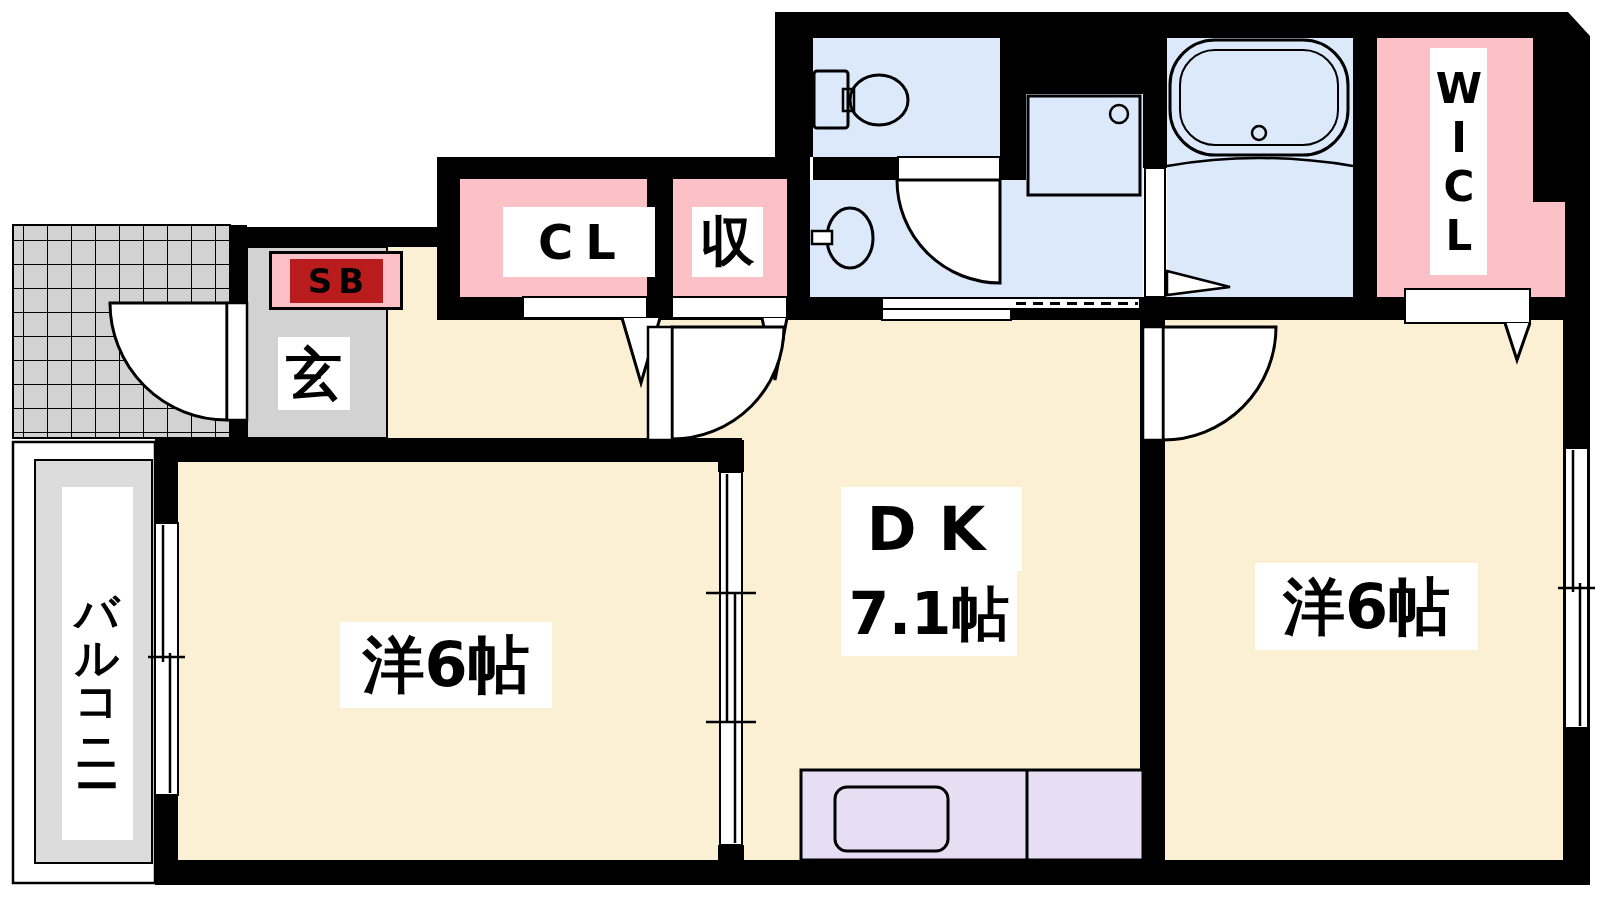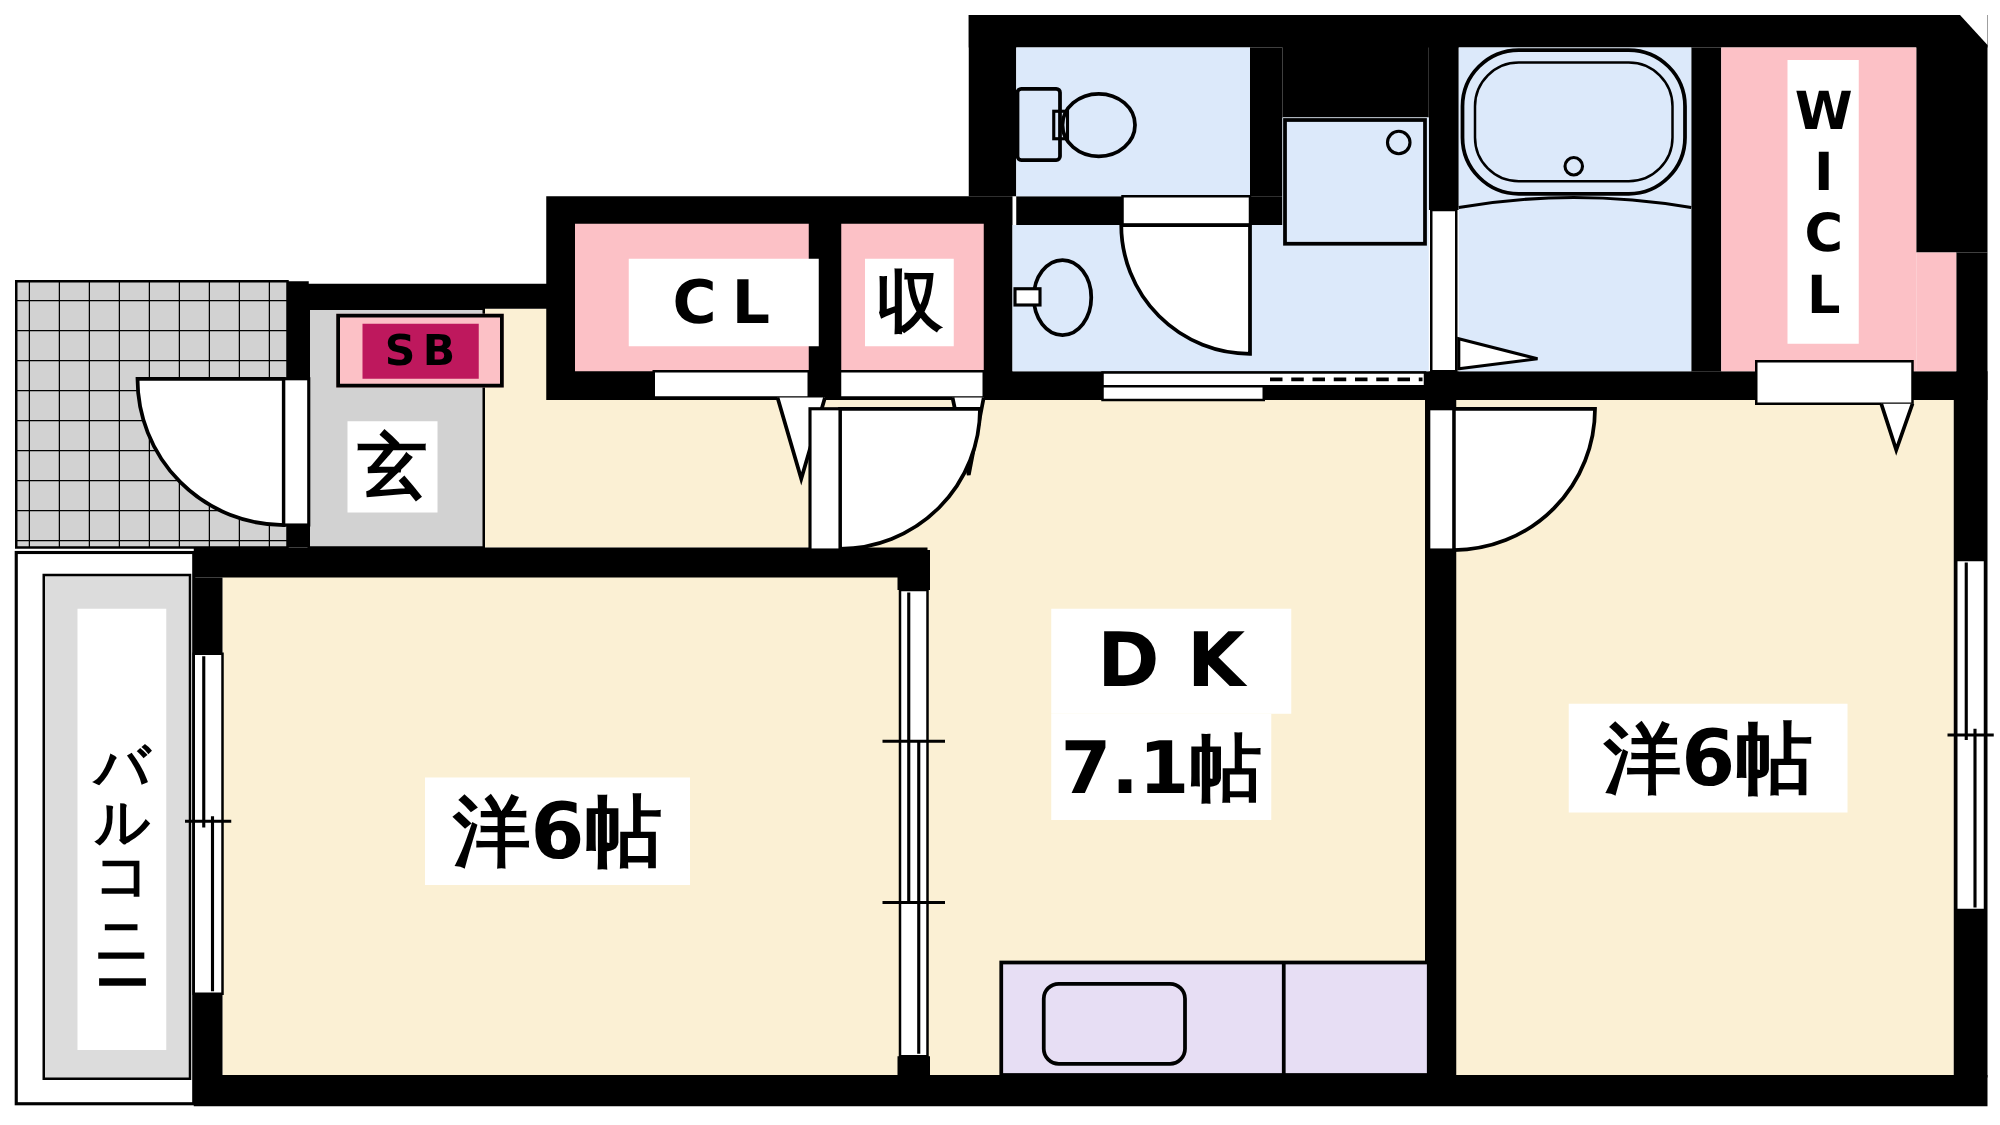--- a/index.html
+++ b/index.html
@@ -4,21 +4,21 @@
 <style>
   html,body{margin:0;padding:0;background:#fff;}
   .canvas{position:relative;width:1600px;height:900px;background:#ffffff;overflow:hidden;
           font-family:"DejaVu Sans",sans-serif;}
   .canvas svg{position:absolute;left:0;top:0;}
   .lbl{position:absolute;background:#ffffff;color:#000;font-weight:bold;line-height:1;
        display:flex;align-items:center;justify-content:center;white-space:nowrap;}
   .vert{writing-mode:vertical-rl;text-orientation:upright;}
   .pinkbox{position:absolute;display:flex;align-items:center;justify-content:center;
            background:#fcc1c6;border:3px solid #000;box-sizing:border-box;}
-  .pinkbox .inner{background:#be185d;font-weight:bold;color:#000;line-height:1;
+  .pinkbox .inner{background:#b91c1c;font-weight:bold;color:#000;line-height:1;
                   display:flex;align-items:center;justify-content:center;}
 </style>
 </head>
 <body>
 
 <div class="canvas">
 
 <svg width="1600" height="900" viewBox="0 0 1600 900">
   <defs>
     <pattern id="tile" width="24" height="24" patternUnits="userSpaceOnUse">
@@ -154,19 +154,19 @@
 <div class="lbl" style="left:478px;top:207px;width:144px;height:70px;font-size:48px;letter-spacing:12px;padding-left:8px;margin-left:25px;">CL</div>
 
 <div class="lbl" style="left:692px;top:207px;width:71px;height:70px;font-size:54px;">収</div>
 
 <div class="lbl vert" style="left:1430px;top:48px;width:57px;height:227px;font-size:42px;">WICL</div>
 
 <div class="lbl vert" style="left:62px;top:487px;width:71px;height:353px;font-size:44px;">バルコニー</div>
 
 <div class="lbl" style="left:340px;top:622px;width:212px;height:86px;font-size:62px;">洋6帖</div>
 
-<div class="lbl" style="left:841px;top:487px;width:170px;height:84px;font-size:60px;letter-spacing:22px;padding-left:22px;">DK</div>
+<div class="lbl" style="left:841px;top:487px;width:170px;height:84px;font-size:60px;letter-spacing:22px;padding-left:11px;">DK</div>
 
 <div class="lbl" style="left:841px;top:571px;width:176px;height:85px;font-size:58px;">7.1帖</div>
 
 <div class="lbl" style="left:1255px;top:563px;width:223px;height:87px;font-size:62px;">洋6帖</div>
 
 </div>
 
 </body></html>

